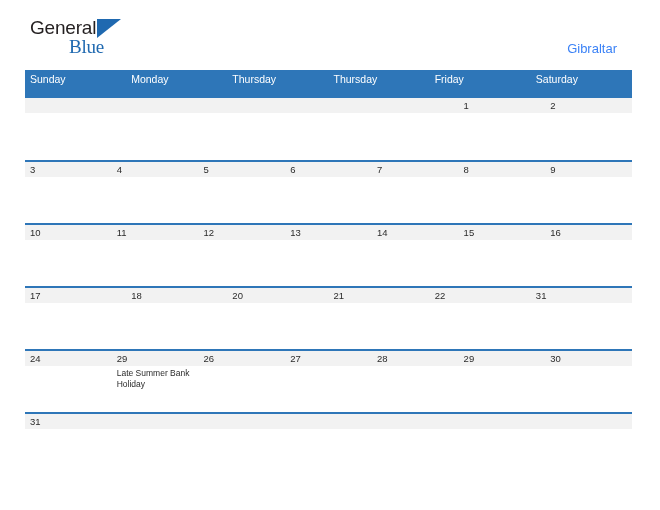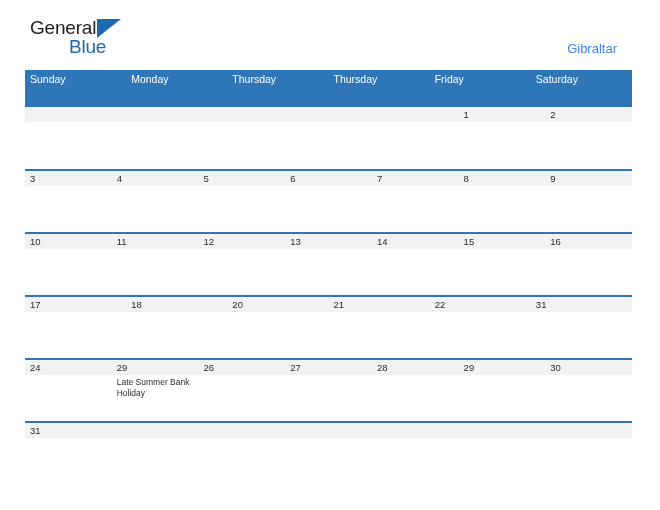--- a/index.html
+++ b/index.html
@@ -54,21 +54,21 @@
     border-bottom: 19px solid transparent;
   }
   .logo-blue {
     position: absolute;
     left: 39px;
     top: 19px;
     font-size: 19px;
     font-weight: 400;
     letter-spacing: -0.2px;
     color: #1f69b0;
-    font-family: Liberation Sans, sans-serif;
+    font-family: Liberation Serif, serif;
   }
 
   .calendar-title {
     position: absolute;
     left: 0;
     top: 28px;
     width: 660px;
     text-align: center;
     font-size: 23px;
     font-weight: 400;
@@ -89,21 +89,21 @@
   .calendar {
     position: absolute;
     left: 25px;
     top: 70px;
     width: 607px;
   }
 
   .weekday-header {
     display: flex;
     background: #2e76b8;
-    height: 37px;
+    height: 28px;
   }
   .weekday-cell {
     flex: 1 1 0;
     color: #ffffff;
     font-size: 10.5px;
     line-height: 19px;
     padding-left: 5px;
     box-sizing: border-box;
     white-space: nowrap;
     overflow: hidden;

